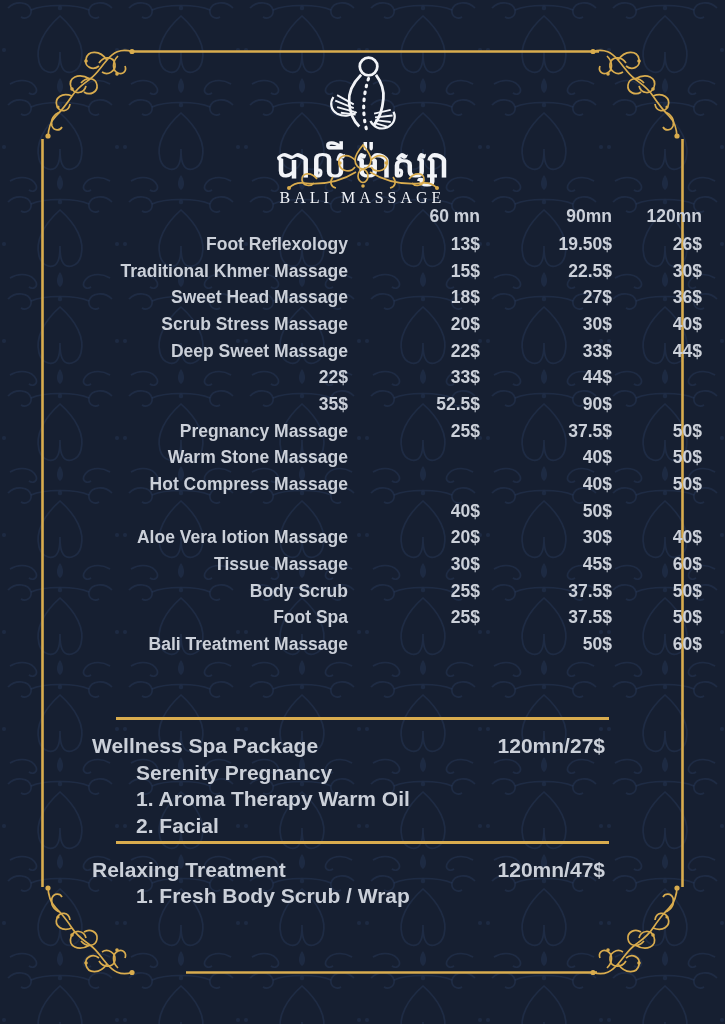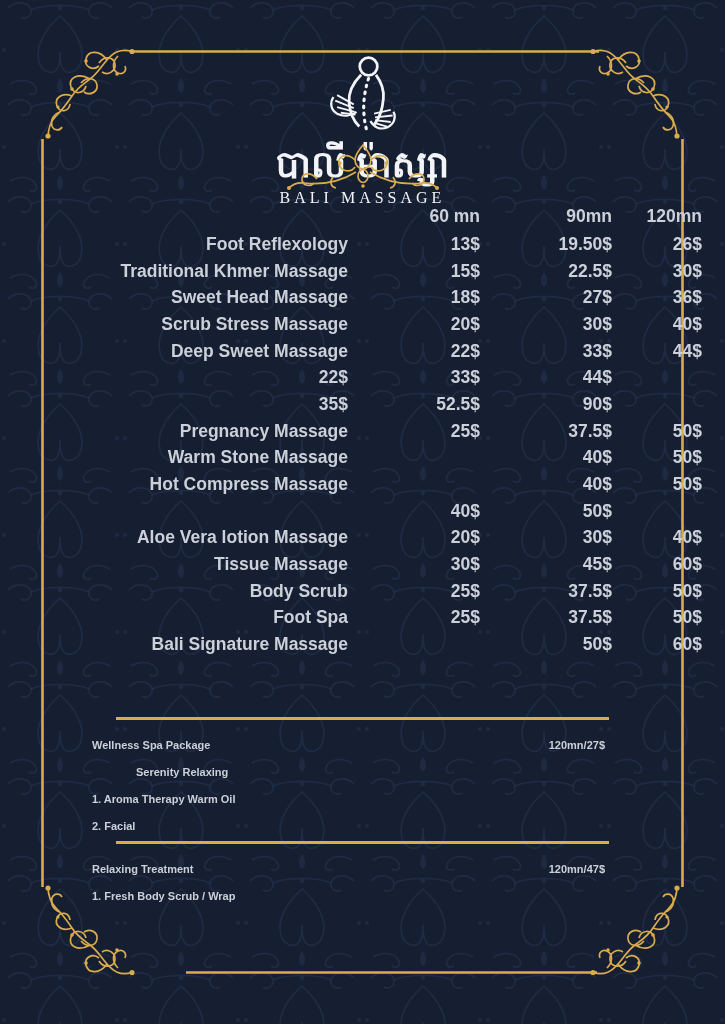--- a/index.html
+++ b/index.html
@@ -71,28 +71,28 @@
 
   
   .divider{
     position:absolute;left:116px;width:493px;height:3px;
     background:var(--gold);
   }
   #divider-1{top:717px;}
   #divider-2{top:841px;}
   .package{
     position:absolute;left:92px;width:513px;
-    font-weight:bold;font-size:11px;color:var(--text);
+    font-weight:bold;font-size:21px;color:var(--text);
     white-space:nowrap;
   }
   #package-1{top:732px;}
   #package-2{top:856px;}
   .pkg-head{display:flex;justify-content:space-between;line-height:27px;}
   .pkg-sub{margin-left:44px;line-height:27px;}
-  .pkg-item{line-height:26.5px;}
+  .pkg-item{margin-left:44px;line-height:26.5px;}
 </style>
 </head>
 <body>
 
 <div id="canvas">
 
   <svg class="layer bg-pattern" width="725" height="1024" viewBox="0 0 725 1024" aria-hidden="true">
     <defs>
       <pattern id="damask" width="121" height="97" patternUnits="userSpaceOnUse">
         <g stroke-width="1.6">
@@ -291,35 +291,35 @@
         </div>
 
         <div class="t-row">
           <span>Foot Spa</span>
           <span>25$</span>
           <span>37.5$</span>
           <span>50$</span>
         </div>
 
         <div class="t-row">
-          <span>Bali Signature Massage</span>
+          <span>Bali Treatment Massage</span>
           <span></span>
           <span>50$</span>
           <span>60$</span>
         </div>
       </div>
 
     <div class="divider" id="divider-1"></div>
 
     <div class="package" id="package-1">
       <div class="pkg-head">
         <span>Wellness Spa Package</span>
         <span>120mn/27$</span>
       </div>
-      <div class="pkg-sub">Serenity Relaxing</div>
+      <div class="pkg-sub">Serenity Pregnancy</div>
       <div class="pkg-item">1. Aroma Therapy Warm Oil</div>
       <div class="pkg-item">2. Facial</div>
     </div>
 
     <div class="divider" id="divider-2"></div>
 
     <div class="package" id="package-2">
       <div class="pkg-head">
         <span>Relaxing Treatment</span>
         <span>120mn/47$</span>

